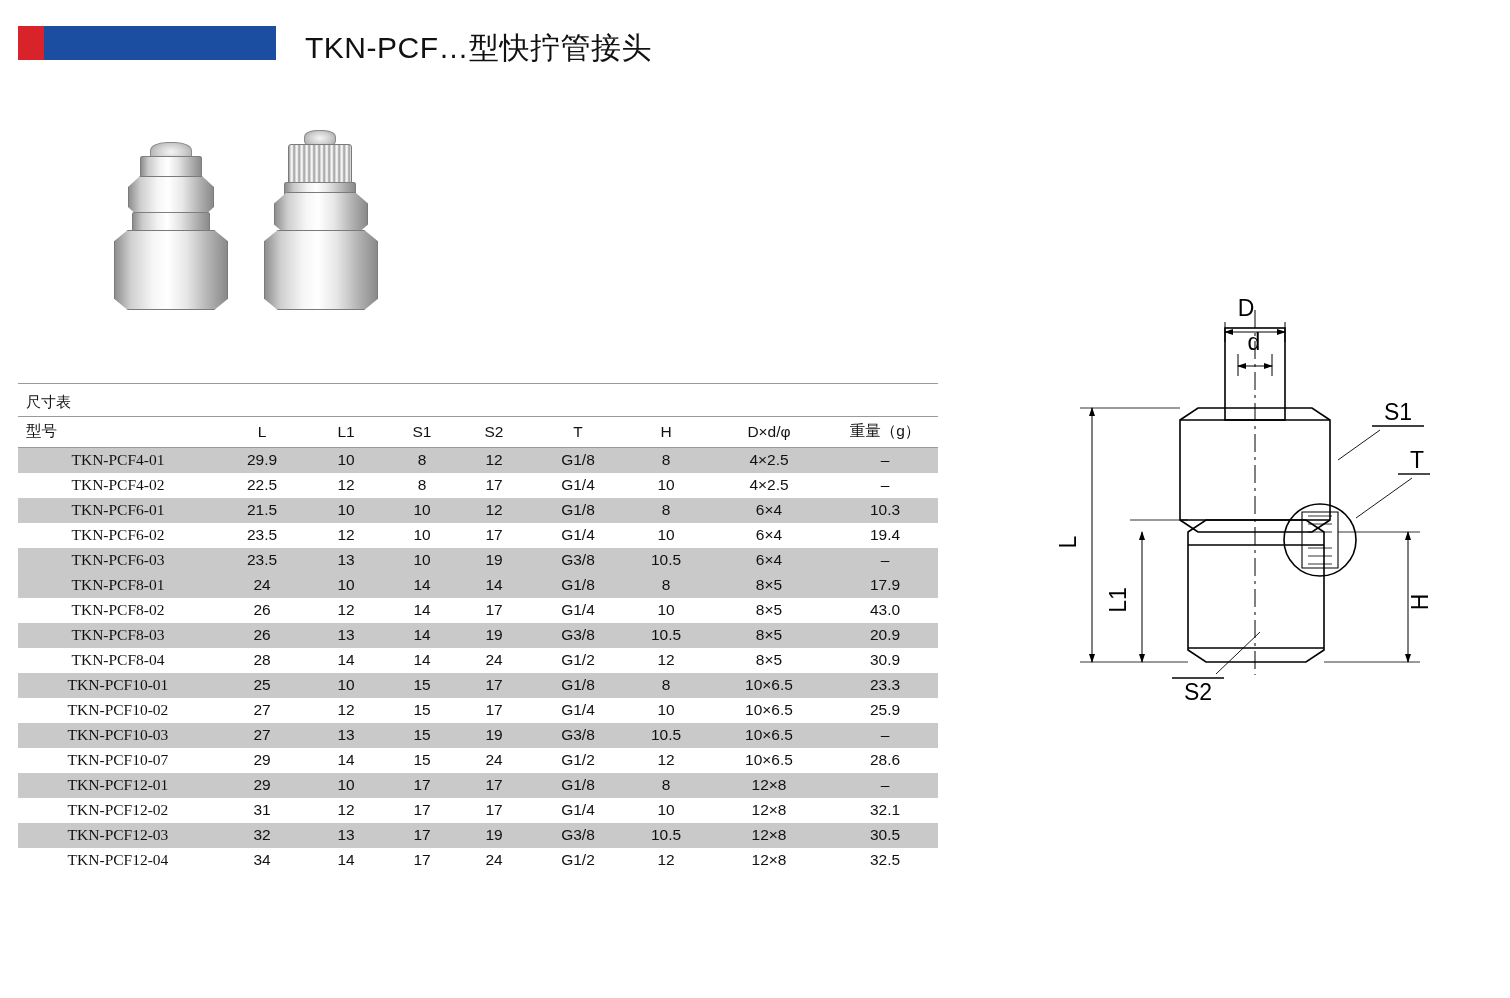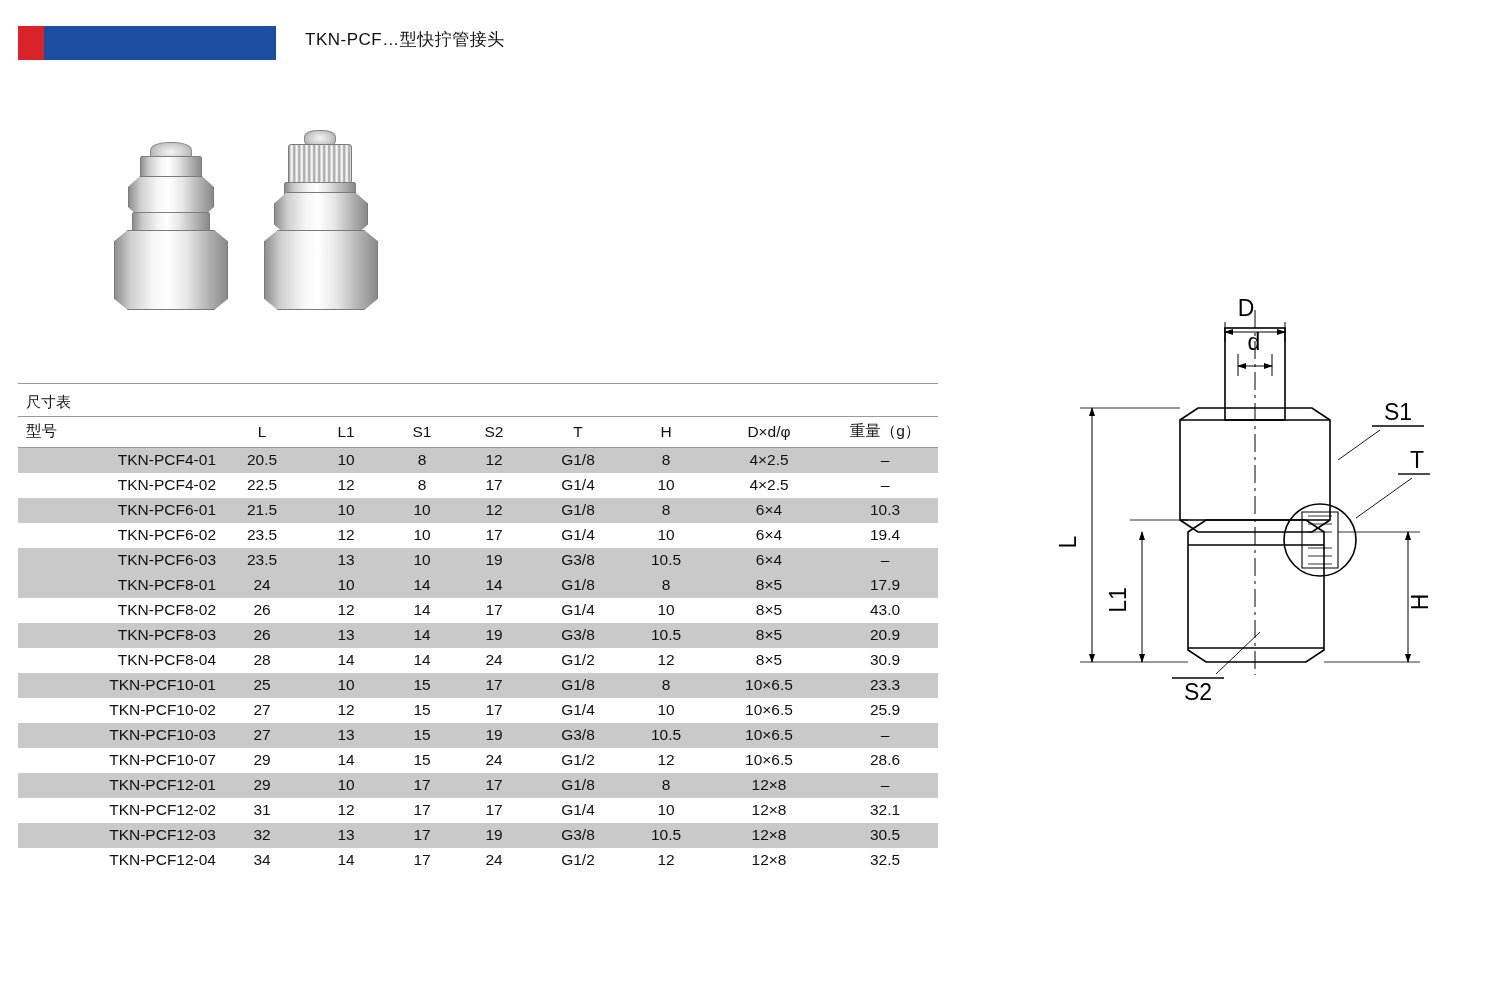--- a/index.html
+++ b/index.html
@@ -32,21 +32,21 @@
   }
   .header-bar .blue {
     flex: 1;
     height: 100%;
     background: #1b4ea0;
   }
   .header-title {
     position: absolute;
     left: 305px;
     top: 28px;
-    font-size: 17px;
+    font-size: 30px;
     letter-spacing: 0.5px;
     color: #111;
     white-space: nowrap;
   }
 
   
   .photo-area {
     position: absolute;
     left: 100px;
     top: 120px;
@@ -114,21 +114,22 @@
     text-align: left;
     padding-left: 8px;
   }
   tbody td {
     padding: 3px 2px 4px 2px;
     text-align: center;
     color: #111;
     white-space: nowrap;
   }
   tbody td.model-col {
-    text-align: right;
+    text-align: center;
+    font-family: Liberation Serif, serif;
   }
   tbody tr.shade td {
     background: #c9c9c9;
   }
   tbody tr.plain td {
     background: #ffffff;
   }
   col.c-model { width: 200px; }
   col.c-l     { width: 88px; }
   col.c-l1    { width: 80px; }
@@ -201,21 +202,21 @@
         <th>S2</th>
         <th>T</th>
         <th>H</th>
         <th>D×d/φ</th>
         <th>重量（g）</th>
       </tr>
     </thead>
     <tbody>
         <tr class="shade">
           <td class="model-col">TKN-PCF4-01</td>
-          <td>20.5</td>
+          <td>29.9</td>
           <td>10</td>
           <td>8</td>
           <td>12</td>
           <td>G1/8</td>
           <td>8</td>
           <td>4×2.5</td>
           <td>–</td>
         </tr>
         <tr class="plain">
           <td class="model-col">TKN-PCF4-02</td>

